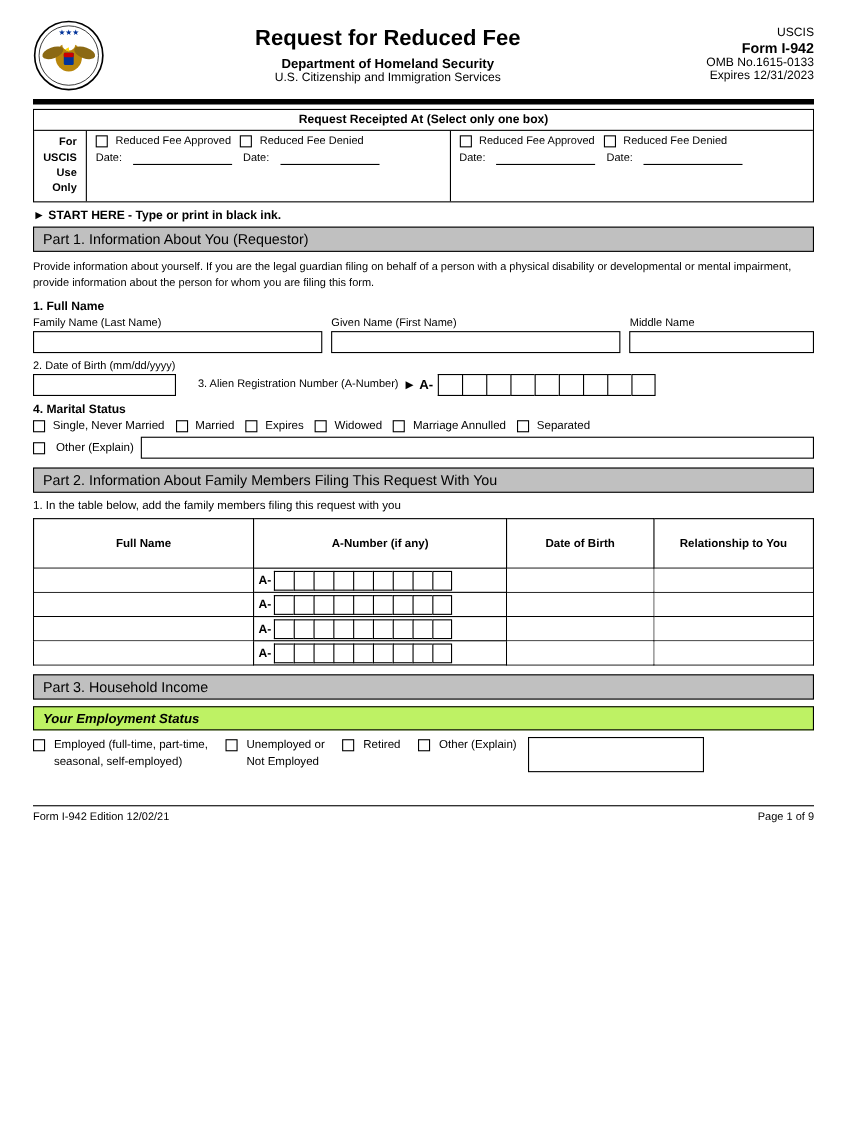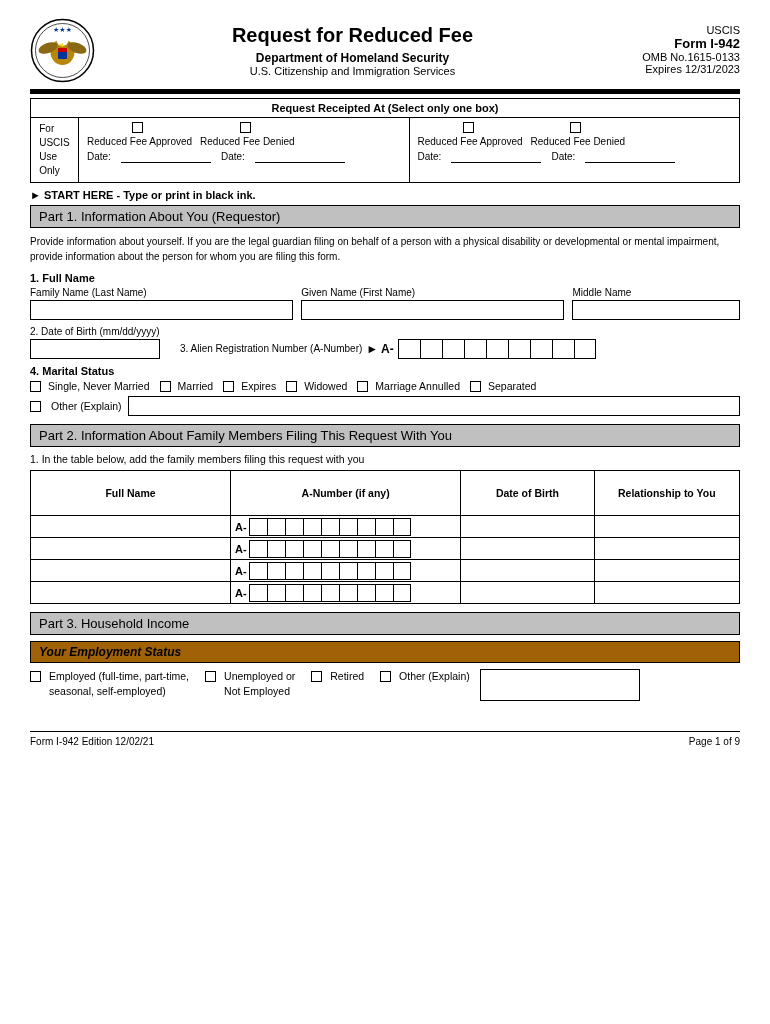--- a/index.html
+++ b/index.html
@@ -64,22 +64,22 @@
       background: #fff;
     }
     .receipt-body {
       display: flex;
     }
     .receipt-left-label {
       display: flex;
       align-items: center;
       justify-content: center;
       font-size: 10px;
-      font-weight: normal;
-      text-align: left;
+      font-weight: bold;
+      text-align: right;
       padding: 4px 5px;
       border-right: 1px solid #000;
       line-height: 1.4;
       min-width: 48px;
     }
     .receipt-col {
       flex: 1;
       padding: 4px 8px;
       border-right: 1px solid #000;
     }
@@ -106,21 +106,20 @@
       display: flex;
       gap: 8px;
       flex-wrap: wrap;
       font-size: 10px;
       margin-bottom: 4px;
     }
     .receipt-option {
       display: flex;
       align-items: center;
       gap: 3px;
-      flex-direction: column;
     }
     .receipt-dates {
       display: flex;
       gap: 10px;
       font-size: 10px;
     }
     .date-field {
       display: inline-block;
       min-width: 90px;
       border-bottom: 1px solid #000;
@@ -258,21 +257,21 @@
     .anumber-small-box {
       width: 18px;
       height: 18px;
       border: 1px solid #000;
       border-right: none;
       display: inline-block;
     }
     .anumber-small-box:last-child { border-right: 1px solid #000; }
     
     .employment-subheader {
-      background: #a16207;
+      background: #bef264;
       border: 1px solid #000;
       padding: 3px 8px;
       font-style: italic;
       font-weight: bold;
       font-size: 12px;
       margin-bottom: 6px;
     }
     .employment-options {
       display: flex;
       gap: 16px;

